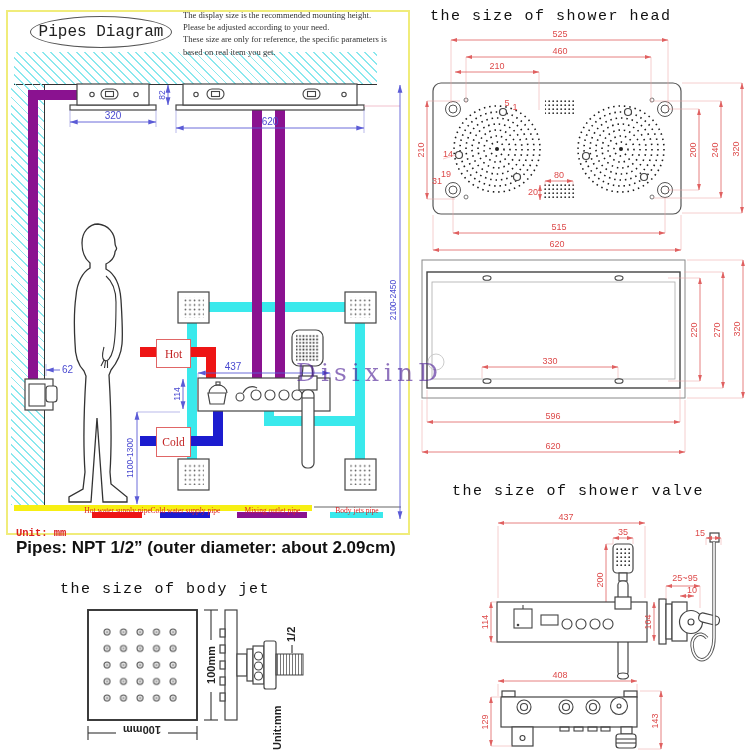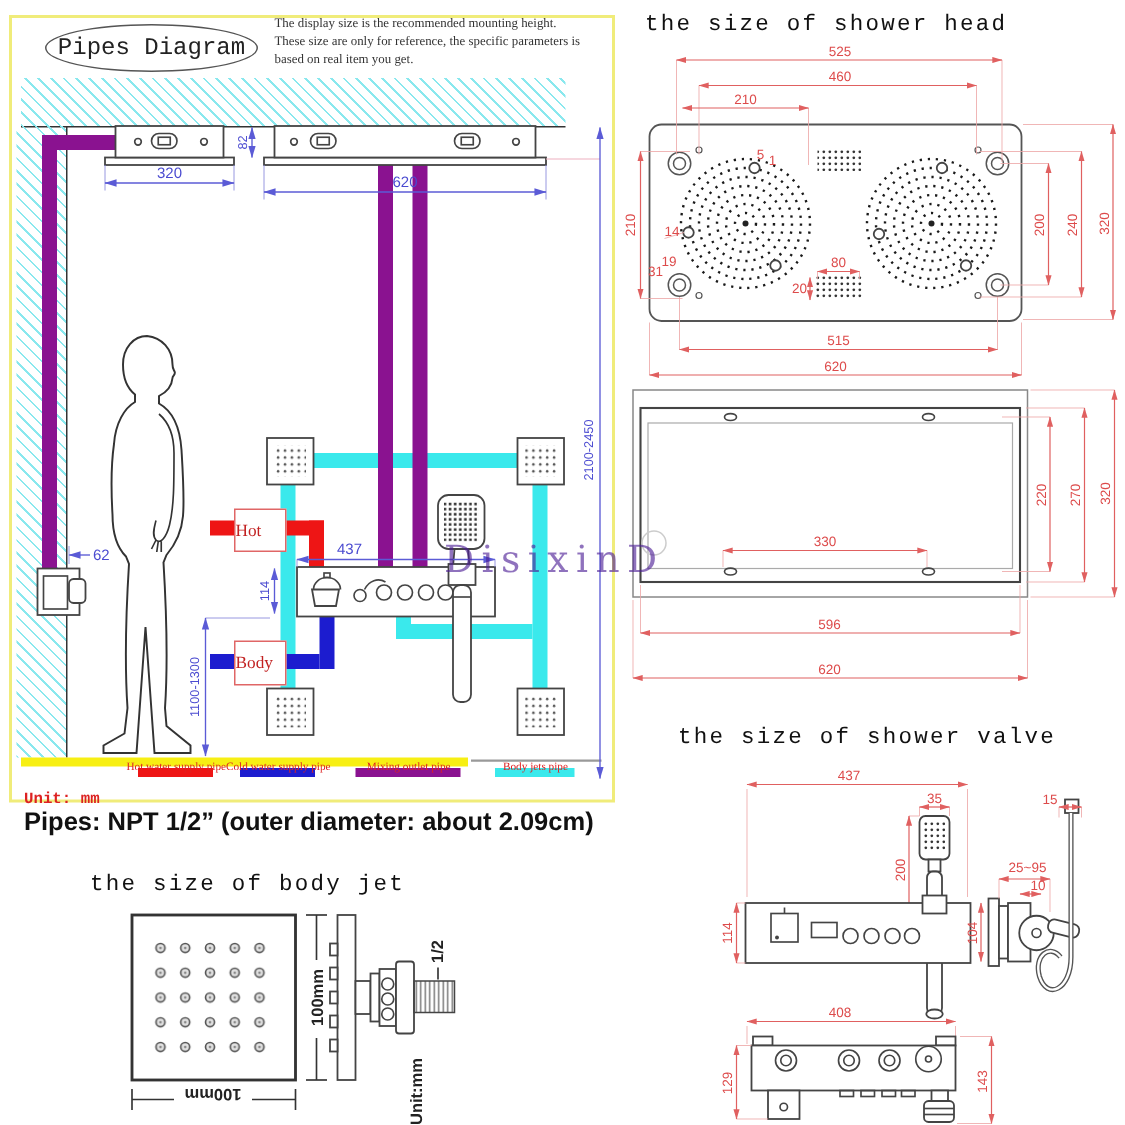--- a/index.html
+++ b/index.html
@@ -18,21 +18,21 @@
   #wall-hatch{left:11px;top:84px;width:33px;height:421px;border-right:1.4px solid #333;
     background:repeating-linear-gradient(45deg,#8ae8ee 0 1.2px,transparent 1.2px 6px);}
 
   .pipe{position:absolute;z-index:2;}
   .purple{background:#8a1290;z-index:3;}
   .cyan{background:#3ae9ec;}
   .red{background:#ee1515;}
   .blue{background:#1c1ccf;}
 
   .jetlabel{position:absolute;z-index:6;background:#fff;border:1px solid #e06666;color:#c22222;
-    display:flex;align-items:center;justify-content:flex-start;font:11.5px "Liberation Serif",serif;}
+    display:flex;align-items:center;justify-content:center;font:11.5px "Liberation Serif",serif;}
 
   #floor{left:14px;top:505px;width:298px;height:6px;background:#f7ef13;z-index:4;}
 
   .legend-bar{position:absolute;top:512px;height:6px;z-index:6;}
   .legend-label{position:absolute;top:506px;font:7.5px "Liberation Serif",serif;color:#dd2222;
     text-align:center;z-index:6;white-space:nowrap;}
   #unit-label{left:16px;top:511px;font:bold 10.5px "Liberation Mono",monospace;color:#dd2222;z-index:6;margin-top:16px;}
   .c-hot{background:#ee1515;} .c-cold{background:#1c1ccf;} .c-mix{background:#8a1290;} .c-jet{background:#3ae9ec;}
 
   #pipes-note{left:16px;top:538px;font:bold 17px "Liberation Sans",sans-serif;color:#111;z-index:7;}
@@ -65,20 +65,21 @@
 <body>
 
 <div id="canvas">
 
   <div class="abs" id="panel-border"></div>
   <div class="abs" id="title-oval">
     <span>Pipes Diagram</span>
   </div>
   <div class="abs" id="disclaimer">
     <div>The display size is the recommended mounting height.</div>
+    <div>Please be adjusted according to your need.</div>
     <div>These size are only for reference, the specific parameters is based on real item you get.</div>
   </div>
   <div class="abs" id="ceiling-hatch"></div>
   <div class="abs" id="wall-hatch"></div>
 
   <div class="pipe purple" style="left:28px;top:90px;width:50px;height:10px;"></div>
   <div class="pipe purple" style="left:28px;top:90px;width:10px;height:290px;"></div>
   <div class="pipe purple" style="left:252px;top:108px;width:10px;height:270px;"></div>
   <div class="pipe purple" style="left:275px;top:108px;width:10px;height:270px;"></div>
   <div class="pipe cyan" style="left:209px;top:302px;width:137px;height:10px;"></div>
@@ -88,21 +89,21 @@
   <div class="pipe cyan" style="left:264px;top:409px;width:10px;height:8px;"></div>
   <div class="pipe red" style="left:140px;top:347px;width:76px;height:10px;"></div>
   <div class="pipe red" style="left:206px;top:347px;width:10px;height:31px;"></div>
   <div class="pipe blue" style="left:140px;top:436px;width:73px;height:10px;"></div>
   <div class="pipe blue" style="left:213px;top:410px;width:10px;height:36px;"></div>
 
   <div class="jetlabel" style="left:156px;top:339px;width:33px;height:27px;">
     <span>Hot</span>
   </div>
   <div class="jetlabel" style="left:156px;top:427px;width:33px;height:28px;">
-    <span>Body</span>
+    <span>Cold</span>
   </div>
 
   <div class="abs" id="floor"></div>
 
   <svg id="art" class="abs" viewBox="0 0 750 750">
     <defs>
       <marker id="mB" viewBox="0 0 10 6" refX="9.5" refY="3" markerWidth="9" markerHeight="6" orient="auto-start-reverse">
         <path d="M0,0 L10,3 L0,6 Z" fill="#5b5bd6"></path>
       </marker>
       <marker id="mR" viewBox="0 0 10 6" refX="9.5" refY="3" markerWidth="8.5" markerHeight="5.5" orient="auto-start-reverse">

